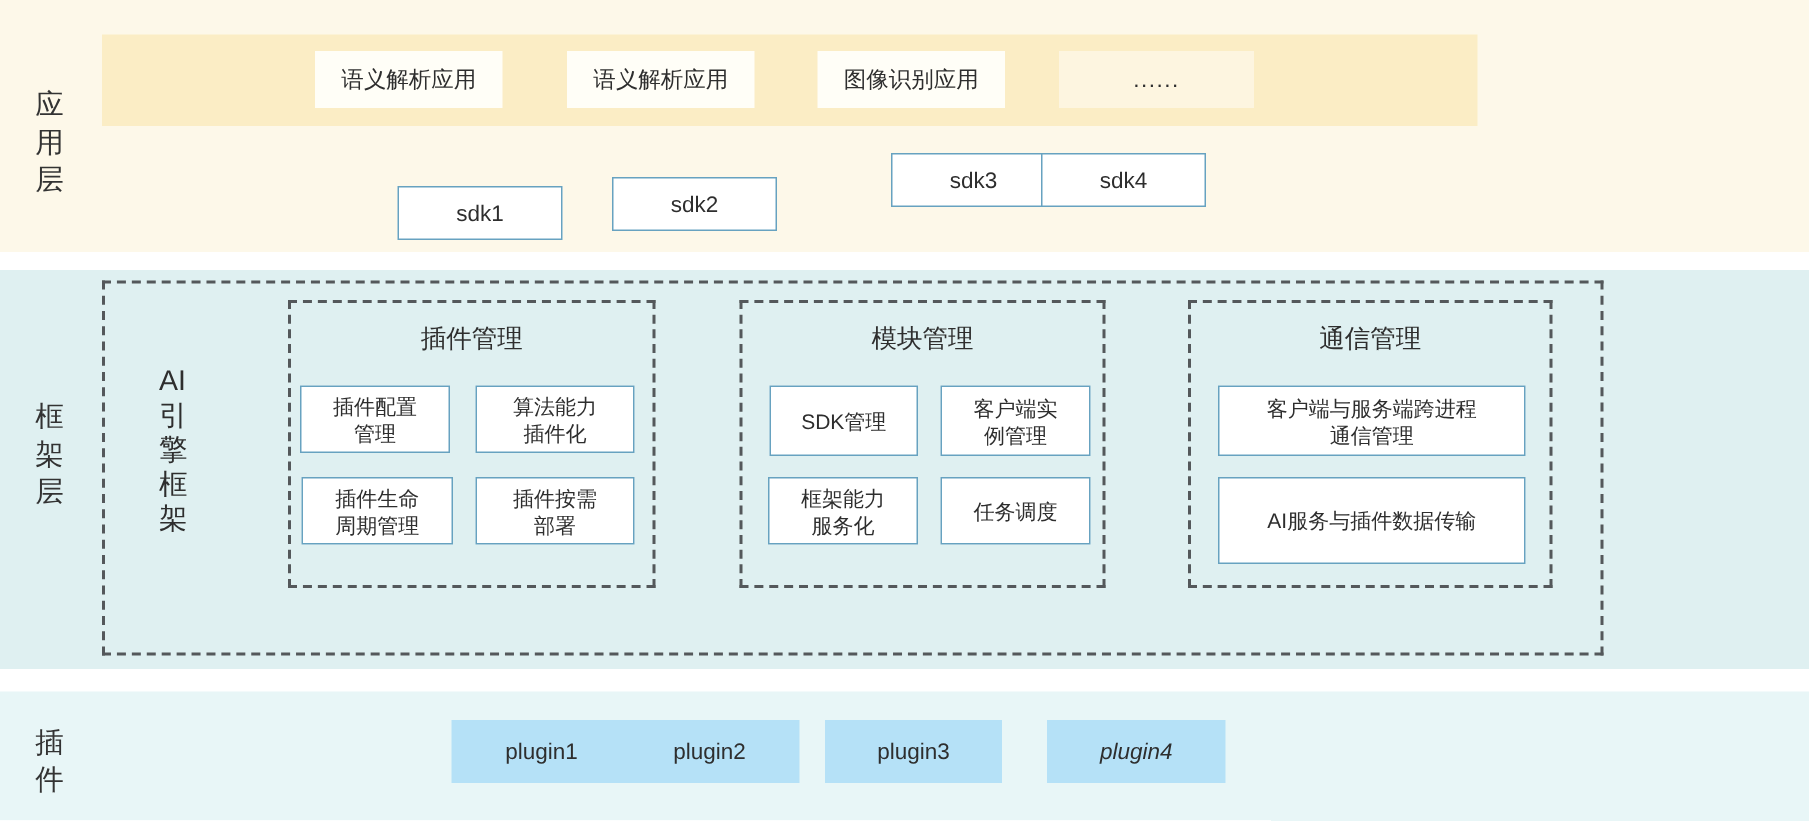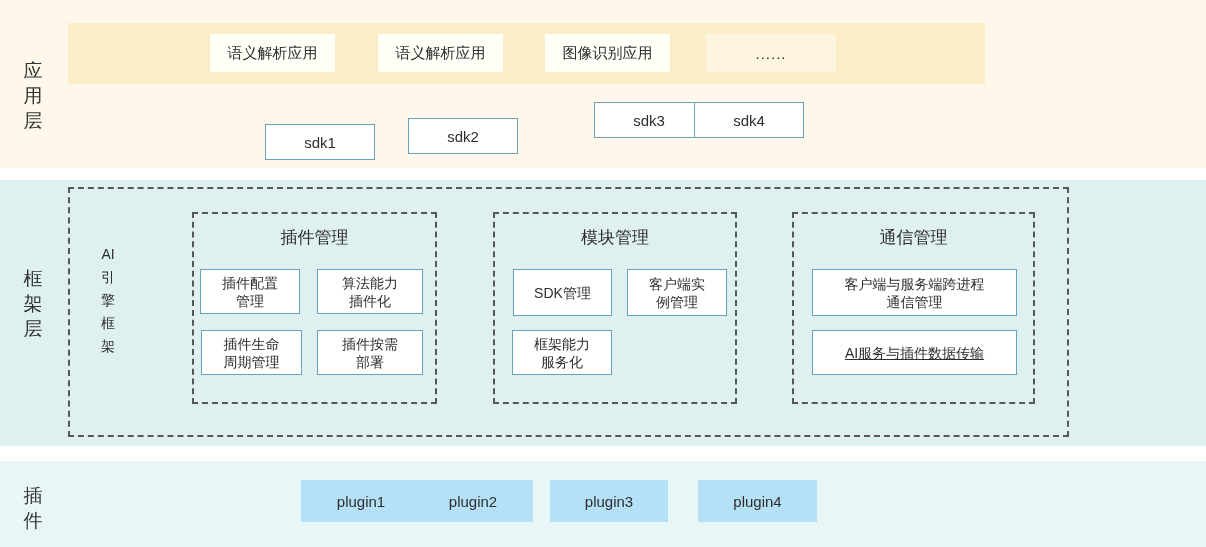--- a/index.html
+++ b/index.html
@@ -22,24 +22,24 @@
   .app-box { position:absolute; top:34px; height:38px; font-size:15px;
              background:var(--app-box-bg,#fffef7); }
   .app-box.dots { background:var(--dots-box-bg,#fdf5e0); letter-spacing:1px; }
 
   .sdk-box { position:absolute; top:102px; height:36px; font-size:15px;
              background:var(--box-bg,#ffffff); border:1px solid var(--box-border,#67a2c0); }
 
   .outer-dash { position:absolute; left:68px; top:7px; width:1001px; height:250px;
                 border:2px dashed var(--dash-border,#54585b); }
 
-  .engine-label { position:absolute; left:90px; top:63px; width:36px; font-size:14px;
-                  line-height:23px; text-align:center; white-space:pre-line; }
+  .engine-label { position:absolute; left:106px; top:63px; width:36px; font-size:19px;
+                  line-height:23px; text-align:left; white-space:pre-line; }
 
-  .group { position:absolute; top:32px; height:192px; border:2px dashed var(--dash-border,#54585b); }
+  .group { position:absolute; top:20px; height:192px; border:2px dashed var(--dash-border,#54585b); }
   .group-title { text-align:center; margin-top:12px; font-size:17px; }
 
   .item-box { position:absolute; background:var(--box-bg,#ffffff); border:1px solid var(--box-border,#67a2c0);
               font-size:14px; line-height:18px; white-space:pre-line; }
 
   .plugin-box { position:absolute; top:19px; height:42px; font-size:15px;
                 background:var(--plugin-box-bg,#b5e1f7); }
 </style>
 </head>
 <body>
@@ -89,33 +89,34 @@
 周期管理</div>
     </div>
 
     <div class="group" style="left:493px; width:244px;">
       <div class="group-title">模块管理</div>
       <div class="item-box flexc" style="left:18px;  top:55px;  width:99px;  height:47px;">SDK管理</div>
       <div class="item-box flexc" style="left:132px; top:55px;  width:100px; height:47px;">客户端实
 例管理</div>
       <div class="item-box flexc" style="left:17px;  top:116px; width:100px; height:45px;">框架能力
 服务化</div>
+      <div class="item-box flexc" style="left:132px; top:116px; width:100px; height:45px;">任务调度</div>
     </div>
 
     <div class="group" style="left:792px; width:243px;">
       <div class="group-title">通信管理</div>
       <div class="item-box flexc" style="left:18px; top:55px;  width:205px; height:47px;">客户端与服务端跨进程
 通信管理</div>
-      <div class="item-box flexc" style="left:18px; top:116px; width:205px; height:45px;text-decoration:underline;">AI服务与插件数据传输</div>
+      <div class="item-box flexc" style="left:18px; top:116px; width:205px; height:58px;">AI服务与插件数据传输</div>
     </div>
   </section>
 
   <section class="layer plugin-layer">
     <div class="layer-label" style="left:20px; top:22px; width:26px;">插
 件</div>
 
     <div class="plugin-box flexc" style="left:265px; width:120px;margin-left:36px;">plugin1</div>
     <div class="plugin-box flexc" style="left:413px; width:120px;">plugin2</div>
     <div class="plugin-box flexc" style="left:550px; width:118px;">plugin3</div>
-    <div class="plugin-box flexc" style="left:698px; width:119px;">plugin4</div>
+    <div class="plugin-box flexc" style="left:698px; width:119px;font-style:italic;">plugin4</div>
   </section>
 
 </div>
 
 </body></html>

